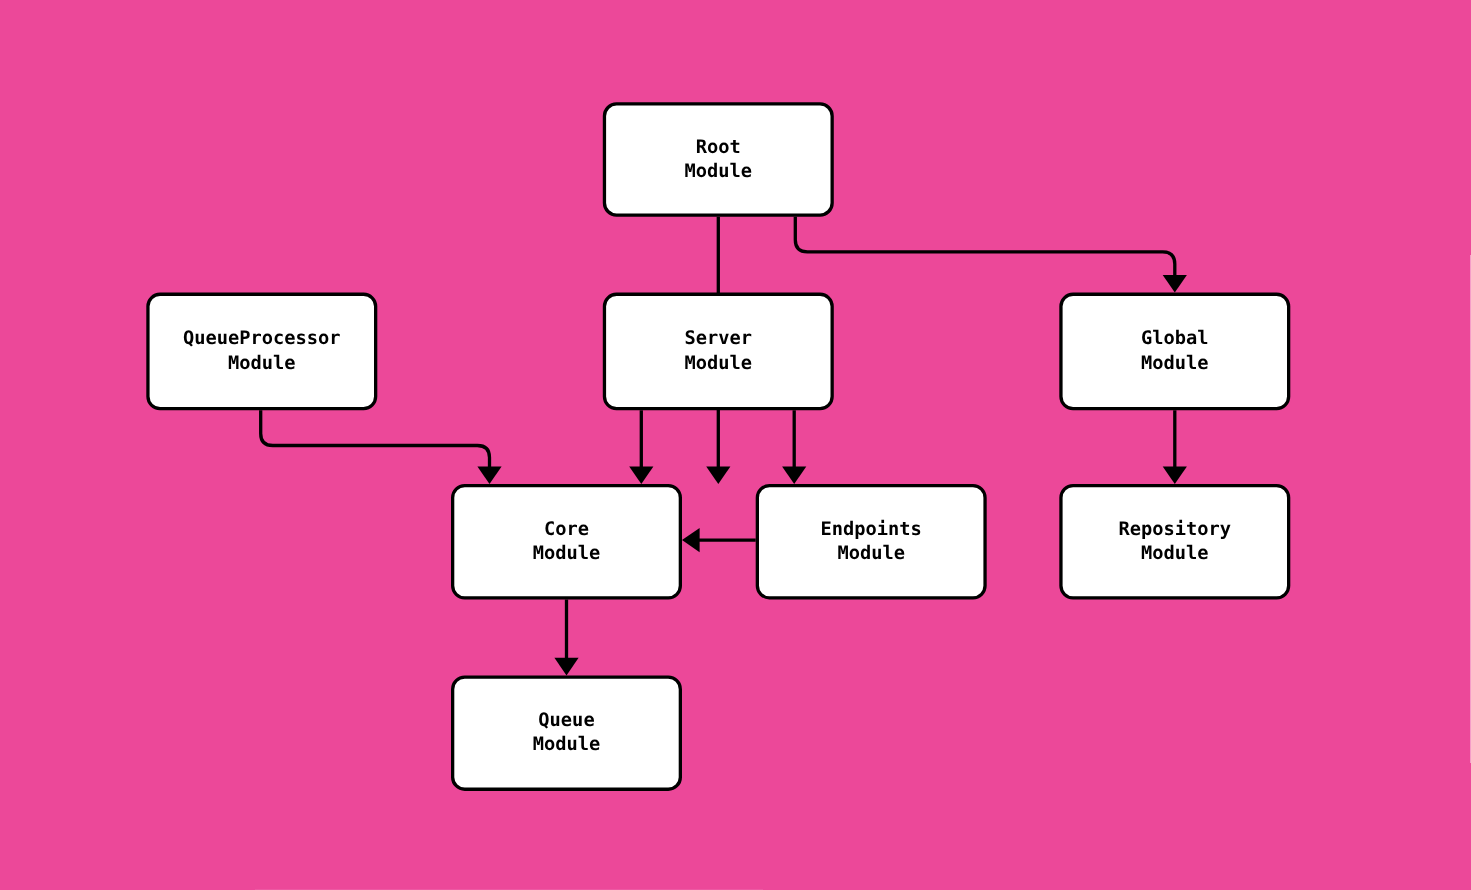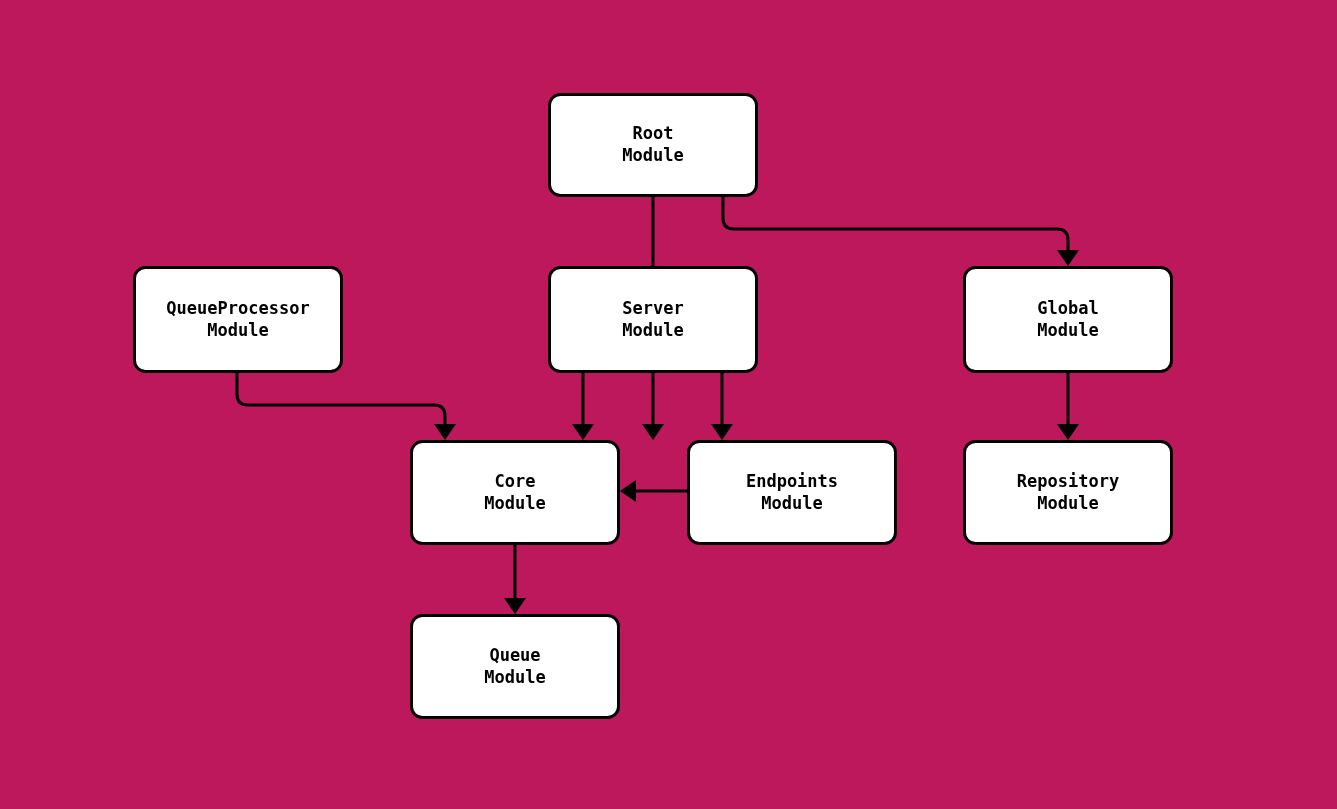--- a/index.html
+++ b/index.html
@@ -11,21 +11,21 @@
   body {
     width: 1337px;
     height: 809px;
     overflow: hidden;
     font-family: "DejaVu Sans Mono", "Liberation Mono", monospace;
   }
   #diagram-canvas {
     position: relative;
     width: 1337px;
     height: 809px;
-    background: #be185d;
+    background: #ec4899;
   }
   #diagram-svg {
     position: absolute;
     top: 0;
     left: 0;
     width: 1337px;
     height: 809px;
   }
   .node-label {
     font-family: "DejaVu Sans Mono", "Liberation Mono", monospace;

